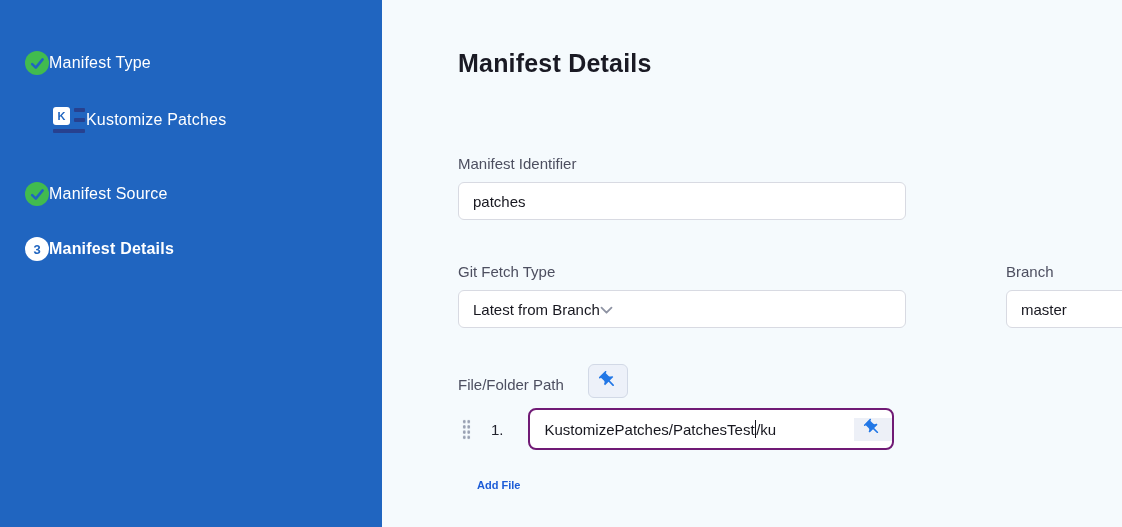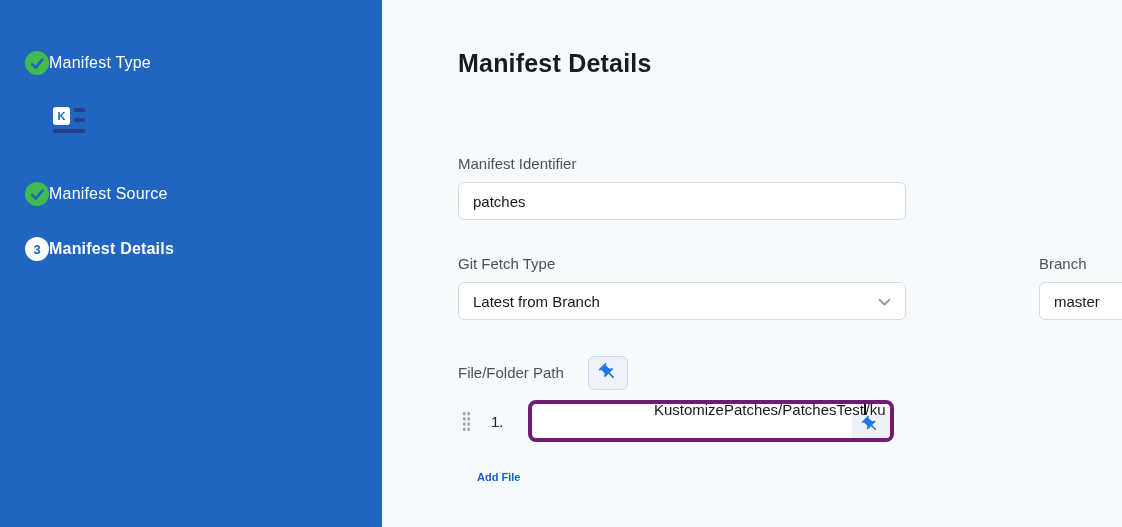--- a/index.html
+++ b/index.html
@@ -40,48 +40,48 @@
   .k-dash.d2{top:11px;}
   .k-underline{position:absolute;left:0;top:22px;width:32px;height:4px;border-radius:1px;background:#27418f;}
   
   .main{
     position:absolute;left:382px;top:0;width:740px;height:527px;box-sizing:border-box;
     background:#f5fafd;padding:48px 0 0 76px;overflow:hidden;
   }
   h1.page-title{margin:0;font-size:25px;line-height:30px;font-weight:700;color:#1a1a24;letter-spacing:.2px;}
   .field-label{font-size:15px;color:#4d4f60;line-height:18px;}
   .group-identifier{margin-top:77px;}
-  .field-label{margin-bottom:9px;}
+  .field-label{margin-bottom:9px;margin-top:8px;}
   .text-input,.select-box{
     box-sizing:border-box;height:38px;background:#ffffff;border:1px solid #d8dae2;border-radius:6px;
     font-size:15px;color:#17171f;padding:0 14px;outline:none;
     font-family:"Liberation Sans","DejaVu Sans",sans-serif;
   }
   .w-lg{width:448px;}
   .w-branch{width:170px;}
-  .select-box{display:flex;align-items:center;justify-content:space-between;cursor:pointer;}
-  .form-row{display:flex;margin-top:35px;gap:33px;}
+  .select-box{display:flex;align-items:center;cursor:pointer;}
+  .form-row{display:flex;margin-top:35px;}
   .branch-group{margin-left:100px;}
   .path-group{margin-top:36px;}
   .label-row{display:flex;align-items:center;gap:24px;}
   .label-row .field-label{margin-bottom:0;}
   .pin-button{
     box-sizing:border-box;width:40px;height:34px;background:#edf1f9;border:1px solid #d2d9e6;
     border-radius:6px;display:flex;align-items:center;justify-content:center;cursor:pointer;padding:0;
   }
   .path-row{display:flex;align-items:center;margin-top:10px;}
   .drag-handle{
     width:9px;height:21px;margin-left:4px;cursor:grab;
     background-image:radial-gradient(circle,#99a1b3 1.5px,transparent 1.7px);
     background-size:4.5px 5.25px;
   }
   .row-index{margin-left:20px;font-size:15px;color:#22232e;}
   .path-input{
-    box-sizing:border-box;display:flex;align-items:flex-end;margin-left:24px;width:366px;height:42px;
-    background:#ffffff;border:4px solid #701a75;border-radius:8px;overflow:hidden;cursor:text;flex-direction:column;
+    box-sizing:border-box;display:flex;align-items:center;margin-left:24px;width:366px;height:42px;
+    background:#ffffff;border:2px solid #701a75;border-radius:8px;overflow:hidden;cursor:text;
   }
   .path-text{flex:1;display:flex;align-items:center;padding:0 4px 0 15px;font-size:15px;color:#17171f;white-space:nowrap;overflow:hidden;}
   .caret{width:1.5px;height:18px;background:#14141c;flex:0 0 auto;}
   .path-pin-addon{
     width:38px;flex:0 0 auto;background:#edf0f7;display:flex;align-items:center;justify-content:center;cursor:pointer;
   }
   .add-file{display:inline-block;margin-top:29px;margin-left:19px;color:#1c5cd7;font-size:11px;font-weight:700;cursor:pointer;text-decoration:none;}
 </style>
 </head>
 <body>
@@ -99,20 +99,21 @@
       <span class="step-label">Manifest Type</span>
     </div>
 
     <div class="step-row sub-row row-gap-a">
       <span class="kustomize-icon">
         <span class="k-square">K</span>
         <span class="k-dash d1"></span>
         <span class="k-dash d2"></span>
         <span class="k-underline"></span>
       </span>
+      <span class="step-label">Kustomize Patches</span>
     </div>
 
     <div class="step-row row-gap-b">
       <span class="check-badge">
         <svg width="15" height="13" viewBox="0 0 15 13">
             <path d="M2.2 7.1l3.6 3.5 6.8-8.2" stroke="#2065c0" stroke-width="2.6" fill="none" stroke-linecap="round" stroke-linejoin="round"></path>
           </svg>
       </span>
       <span class="step-label">Manifest Source</span>
     </div>

